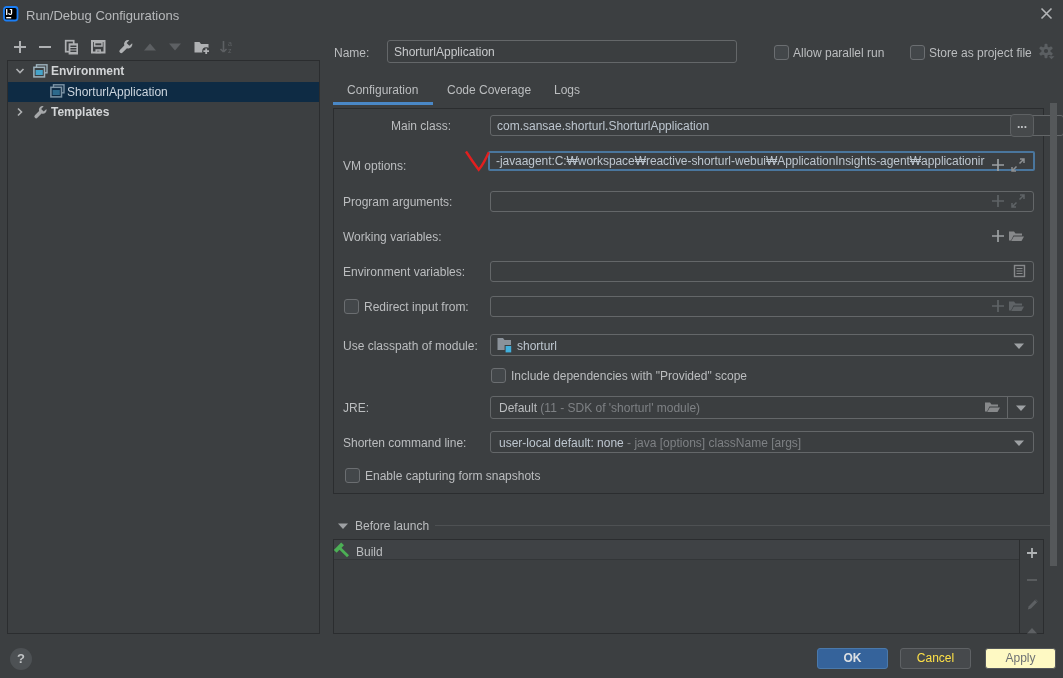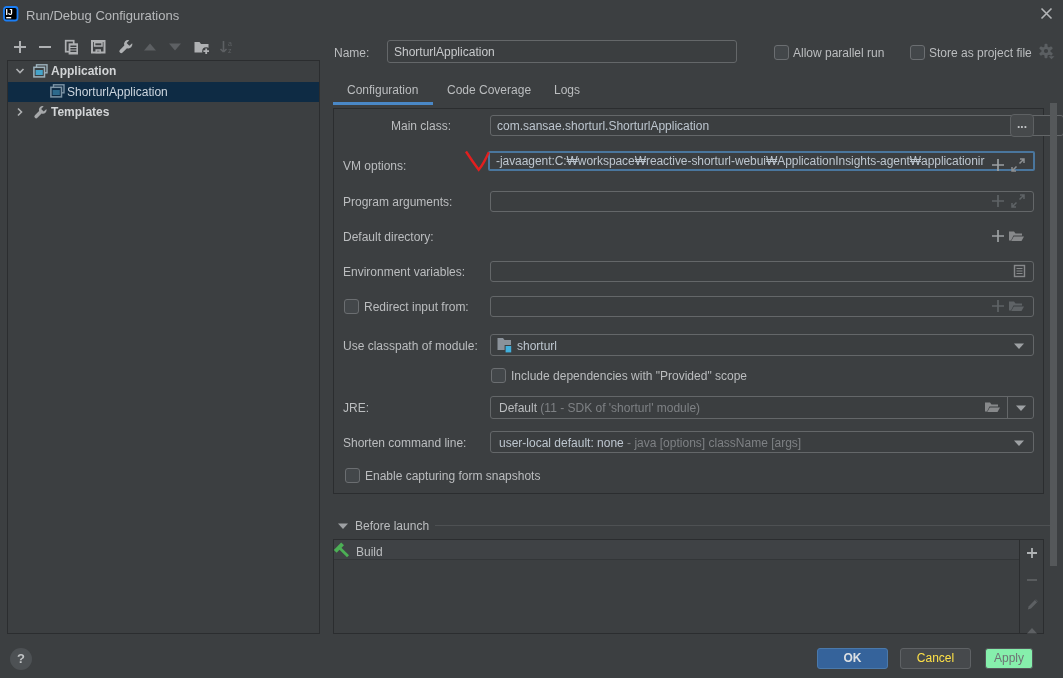--- a/index.html
+++ b/index.html
@@ -72,21 +72,21 @@
 
 <svg class="abs" width="12" height="12" style="left:14px;top:65px;">
       <path d="M2.5 4 6 7.5 9.5 4" fill="none" stroke="#afb1b3" stroke-width="1.6"></path>
     </svg>
 
 <svg class="abs" width="15" height="15" style="left:33px;top:64px;">
  <rect x="3.5" y="0.8" width="10.5" height="8" fill="none" stroke="#9db2bd" stroke-width="1.4"></rect>
  <rect x="0.9" y="3.3" width="10.6" height="9.6" fill="#3c3f41" stroke="#9db2bd" stroke-width="1.5"></rect>
  <rect x="2.6" y="6" width="7.2" height="5" fill="#45a3c9"></rect>
 </svg>
-<div class="lbl" style="left:51px;top:64px;font-weight:bold;color:#d2d4d6;">Application</div>
+<div class="lbl" style="left:51px;top:64px;font-weight:bold;color:#d2d4d6;">Environment</div>
 
 <svg class="abs" width="15" height="15" style="left:50px;top:84px;">
  <rect x="3.5" y="0.8" width="10.5" height="8" fill="none" stroke="#7d94a5" stroke-width="1.4"></rect>
  <rect x="0.9" y="3.3" width="10.6" height="9.6" fill="#0e2b44" stroke="#7d94a5" stroke-width="1.5"></rect>
  <rect x="2.6" y="6" width="7.2" height="5" fill="#2d6a8c"></rect>
 </svg>
 <div class="lbl" style="left:67px;top:85px;color:#ccd5de;">ShorturlApplication</div>
 
 <svg class="abs" width="12" height="12" style="left:14px;top:106px;">
       <path d="M4 2.5 7.5 6 4 9.5" fill="none" stroke="#afb1b3" stroke-width="1.6"></path>
@@ -160,21 +160,21 @@
 <div class="field" style="left:490px;top:191px;width:544px;height:21px;"></div>
 <svg class="abs" width="14" height="14" style="left:991px;top:194px;">
       <path d="M7 1v12M1 7h12" stroke="#5f6366" stroke-width="1.7"></path>
     </svg>
 <svg class="abs" width="16" height="16" style="left:1010px;top:193px;">
  <g stroke="#5f6366" stroke-width="1.5" fill="none">
         <path d="M9.5 6.5 14 2M10 2h4v4M6.5 9.5 2 14M2 10v4h4"></path>
       </g>
 </svg>
 
-<div class="lbl" style="left:343px;top:230px;">Default directory:</div>
+<div class="lbl" style="left:343px;top:230px;">Working variables:</div>
 <svg class="abs" width="14" height="14" style="left:991px;top:229px;">
       <path d="M7 1v12M1 7h12" stroke="#9ca0a2" stroke-width="1.7"></path>
     </svg>
 <svg class="abs" width="18" height="14" style="left:1008px;top:229px;">
  <path d="M1 2.5h5l1.5 2H14v2H5.5L3 11.5H1z" fill="#87898b"></path>
  <path d="M5.8 7.5H16L13.5 12H3.2z" fill="#87898b"></path>
 </svg>
 
 <div class="lbl" style="left:343px;top:265px;">Environment variables:</div>
 <div class="field" style="left:490px;top:261px;width:544px;height:21px;"></div>
@@ -260,14 +260,14 @@
 <svg class="abs" width="12" height="8" style="left:1026px;top:627px;">
       <path d="M6 1 11 6.5 1 6.5z" fill="#5d6063"></path>
     </svg>
 
 <div class="abs" style="left:1050px;top:103px;width:7px;height:463px;background:#55585a;"></div>
 
 <div class="abs" style="left:10px;top:648px;width:22px;height:22px;border-radius:50%;background:#4d5154;color:#c0c3c5;text-align:center;line-height:22px;font-size:13px;font-weight:bold;">?</div>
 
 <div class="abs" style="left:817px;top:648px;width:71px;height:21px;background:#35639b;border:1px solid #4a79ab;border-radius:3px;box-sizing:border-box;color:#dde0e3;text-align:center;line-height:19px;font-weight:bold;">OK</div>
 <div class="abs" style="left:900px;top:648px;width:71px;height:21px;background:#46494c;border:1px solid #5f6265;border-radius:3px;box-sizing:border-box;color:#fde047;text-align:center;line-height:19px;">Cancel</div>
-<div class="abs" style="left:985px;top:648px;width:48px;height:21px;background:#86efac;border:1px solid #54575a;border-radius:3px;box-sizing:border-box;color:#6f7275;text-align:center;line-height:19px;">Apply</div>
+<div class="abs" style="left:985px;top:648px;width:71px;height:21px;background:#fef9c3;border:1px solid #54575a;border-radius:3px;box-sizing:border-box;color:#6f7275;text-align:center;line-height:19px;">Apply</div>
 
 </div>
 </body></html>

